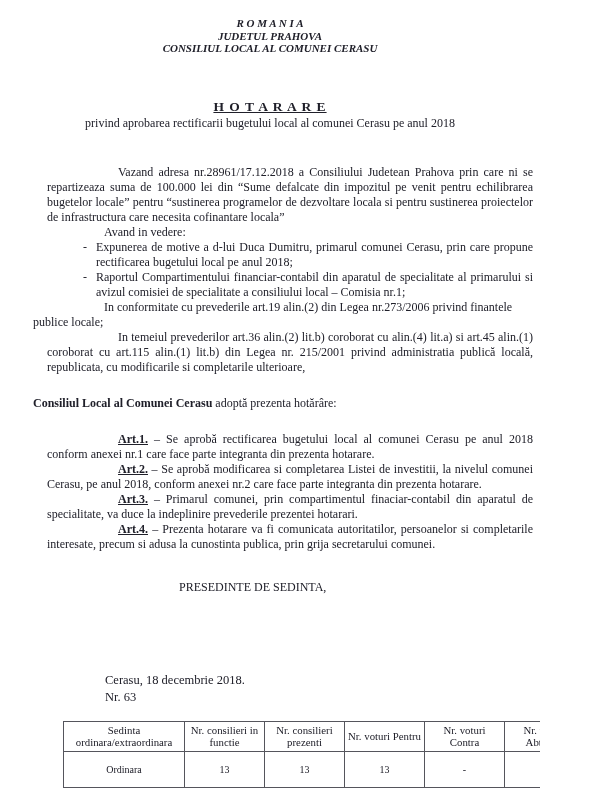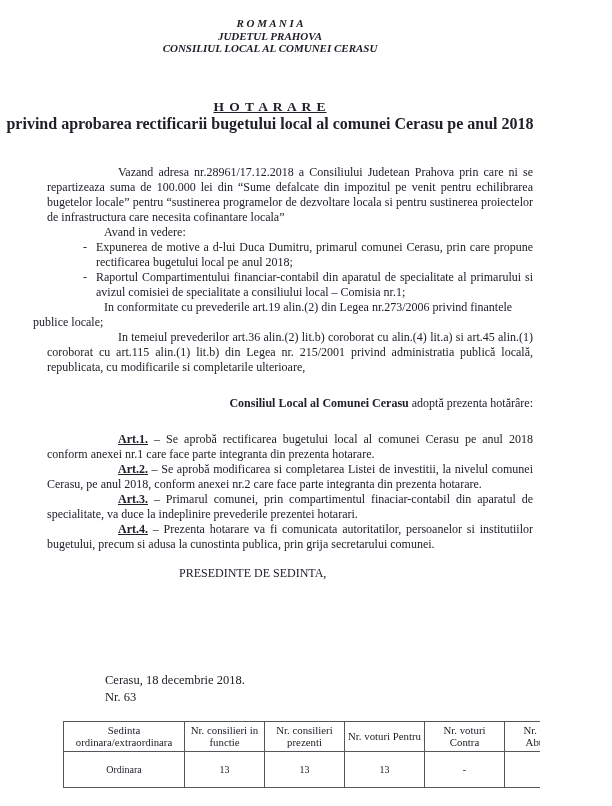--- a/index.html
+++ b/index.html
@@ -26,22 +26,22 @@
     margin-top: 43px;
   }
   .title-main {
     font-weight: bold;
     font-size: 13.5px;
     letter-spacing: 1px;
     text-decoration: underline;
     line-height: 17px;
   }
   .title-sub {
-    font-weight: bold;
-    font-size: 16px;
+    font-weight: normal;
+    font-size: 12px;
     line-height: 17px;
   }
   .body-text {
     margin: 33px 7px 0 33px;
     font-size: 12px;
     line-height: 15px;
     text-align: justify;
   }
   .para-indent { text-indent: 71px; margin-left: 14px; }
   .line-indent { text-indent: 71px; text-align: left; }
@@ -50,39 +50,39 @@
     position: relative;
     padding-left: 13px;
     text-align: justify;
   }
   .bullet-item .dash {
     position: absolute;
     left: 0;
     top: 0;
   }
   .enact-line {
-    text-align: right;
+    text-align: left;
     margin-top: 21px;
     margin-bottom: 21px;
     text-indent: 0;
   }
   .bold { font-weight: bold; }
   .art-label {
     font-weight: bold;
     text-decoration: underline;
   }
   .signatures {
     position: relative;
     height: 96px;
     margin-top: 14px;
   }
   .sig-left {
     position: absolute;
     left: 179px;
-    top: 0;
+    top: 14px;
     text-align: center;
     font-size: 12px;
     line-height: 15px;
   }
   .sig-right {
     position: absolute;
     left: 391px;
     top: 30px;
     text-align: center;
     font-size: 12px;
@@ -158,21 +158,21 @@
     <p class="para-indent">
       <span class="art-label">Art.1.</span><span> – Se aprobă rectificarea bugetului local al comunei Cerasu pe anul 2018 conform anexei nr.1 care face parte integranta din prezenta hotarare.</span>
     </p>
     <p class="para-indent">
       <span class="art-label">Art.2.</span><span> – Se aprobă modificarea si completarea Listei de investitii, la nivelul comunei Cerasu, pe anul 2018, conform anexei nr.2 care face parte integranta din prezenta hotarare.</span>
     </p>
     <p class="para-indent">
       <span class="art-label">Art.3.</span><span> – Primarul comunei, prin compartimentul finaciar-contabil din aparatul de specialitate, va duce la indeplinire prevederile prezentei hotarari.</span>
     </p>
     <p class="para-indent">
-      <span class="art-label">Art.4.</span><span> – Prezenta hotarare va fi comunicata autoritatilor, persoanelor si institutiilor bugetului, precum si adusa la cunostinta publica, prin grija secretarului comunei.</span>
+      <span class="art-label">Art.4.</span><span> – Prezenta hotarare va fi comunicata autoritatilor, persoanelor si completarile interesate, precum si adusa la cunostinta publica, prin grija secretarului comunei.</span>
     </p>
 
   </div>
 
   <div class="signatures">
     <div class="sig-left">
       <div>PRESEDINTE DE SEDINTA,</div>
     </div>
   </div>
 

